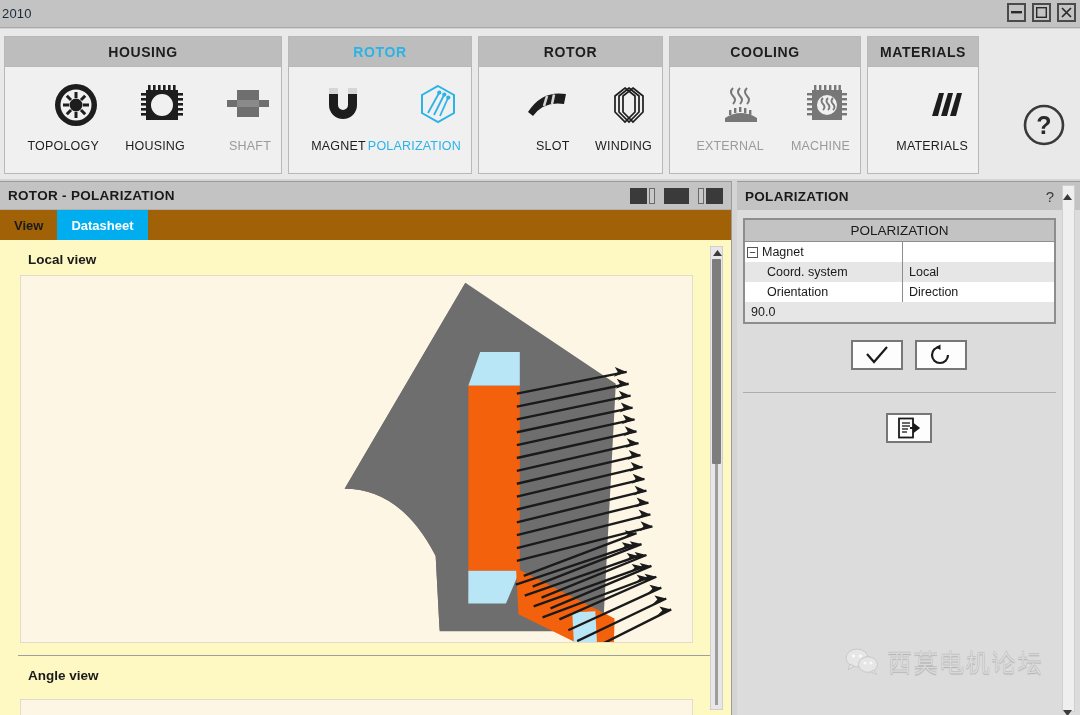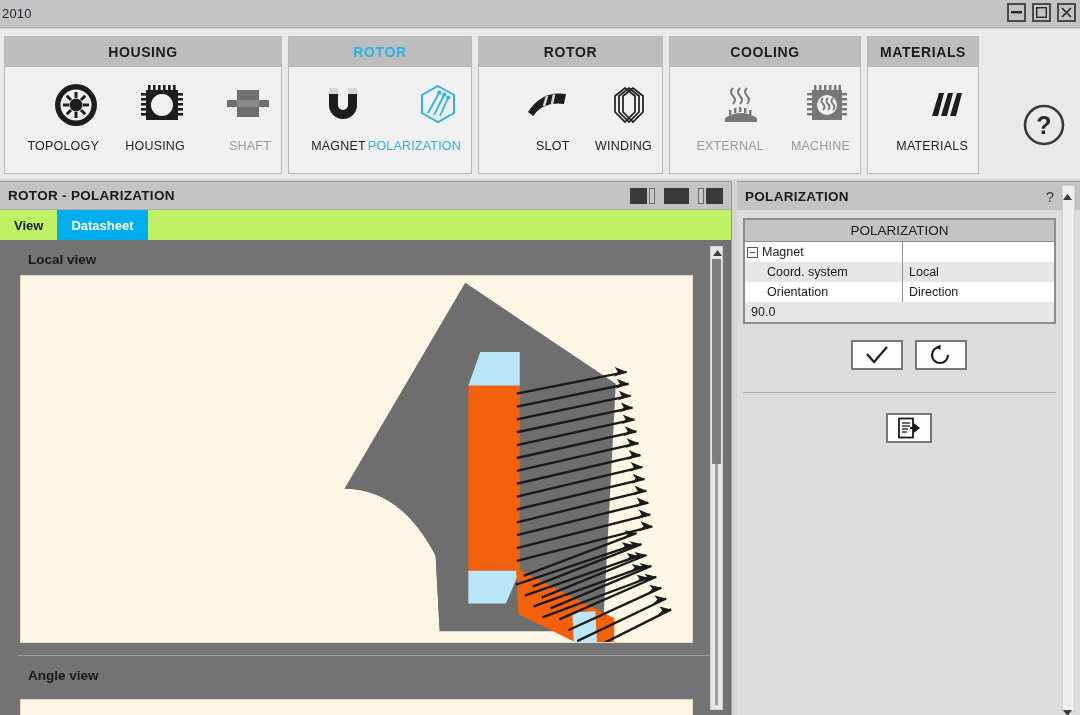--- a/index.html
+++ b/index.html
@@ -71,28 +71,28 @@
   .panel-head {
     height: 28px; background: #c3c3c3; display: flex; align-items: center;
     padding: 0 8px; position: relative; border-bottom: 1px solid #b0b0b0;
   }
   .panel-title { font-size: 13.5px; font-weight: bold; color: #1a1a1a; letter-spacing: .3px; }
   .split-icons { position: absolute; right: 8px; top: 6px; display: flex; gap: 9px; }
   .split-ic { width: 25px; height: 16px; display: flex; gap: 2px; cursor: pointer; }
   .sp-a { background: #3a3a3a; }
   .sp-b { background: #c9c9c9; border: 1px solid #6a6a6a; }
 
-  .tabs { height: 30px; background: #bef264; display: flex; align-items: stretch; }
+  .tabs { height: 30px; background: #a16207; display: flex; align-items: stretch; }
   .tab {
     display: flex; align-items: center; padding: 0 14px;
     font-size: 13px; font-weight: bold; color: #1a1a1a; cursor: pointer;
   }
   .tab.active { background: #00aeef; color: #ffffff; }
 
-  .view-area { position: relative; height: 476px; background: #737373; overflow: hidden; }
+  .view-area { position: relative; height: 476px; background: #fef9c3; overflow: hidden; }
   .sec-label { font-size: 13.5px; font-weight: bold; color: #1a1a1a; padding: 12px 0 8px 28px; }
   .canvas-box {
     margin: 0 38px 0 20px; height: 368px; background: #fdf6e5;
     border: 1px solid #e4dcc9;
   }
   .divider { height: 1px; background: #9e9e9e; margin: 12px 18px 0; }
   .global-canvas {
     margin: 8px 38px 0 20px; height: 20px; background: #fdf6e5; border: 1px solid #e4dcc9;
   }
 
@@ -589,14 +589,33 @@
       </div>
       <div class="thumb" style="height:498px"></div>
       <div class="arrow-dn">
         <svg width="9" height="6" viewBox="0 0 9 6">
             <path d="M4.5 6 L0 0 L9 0 Z" fill="#3a3a3a"></path>
           </svg>
       </div>
     </div>
   </div>
 
+  <div class="watermark">
+    <span>
+      <svg width="34" height="28" viewBox="0 0 34 28">
+        <g fill="#e8e8e8" stroke="#c4c4c4" stroke-width="1">
+          <ellipse cx="12" cy="11" rx="11" ry="9"></ellipse>
+          <path d="M5 17 L3 23 L9 19 Z"></path>
+          <ellipse cx="23" cy="17.5" rx="9.5" ry="7.8"></ellipse>
+          <path d="M29 23 L31.5 27.5 L26 25 Z"></path>
+        </g>
+        <g fill="#ffffff">
+          <circle cx="8.5" cy="9" r="1.7"></circle>
+            <circle cx="15.5" cy="9" r="1.7"></circle>
+          <circle cx="20" cy="16" r="1.5"></circle>
+            <circle cx="26" cy="16" r="1.5"></circle>
+        </g>
+      </svg>
+    </span>
+    <span class="wm-text">西莫电机论坛</span>
+  </div>
 
 </div>
 
 </body></html>

